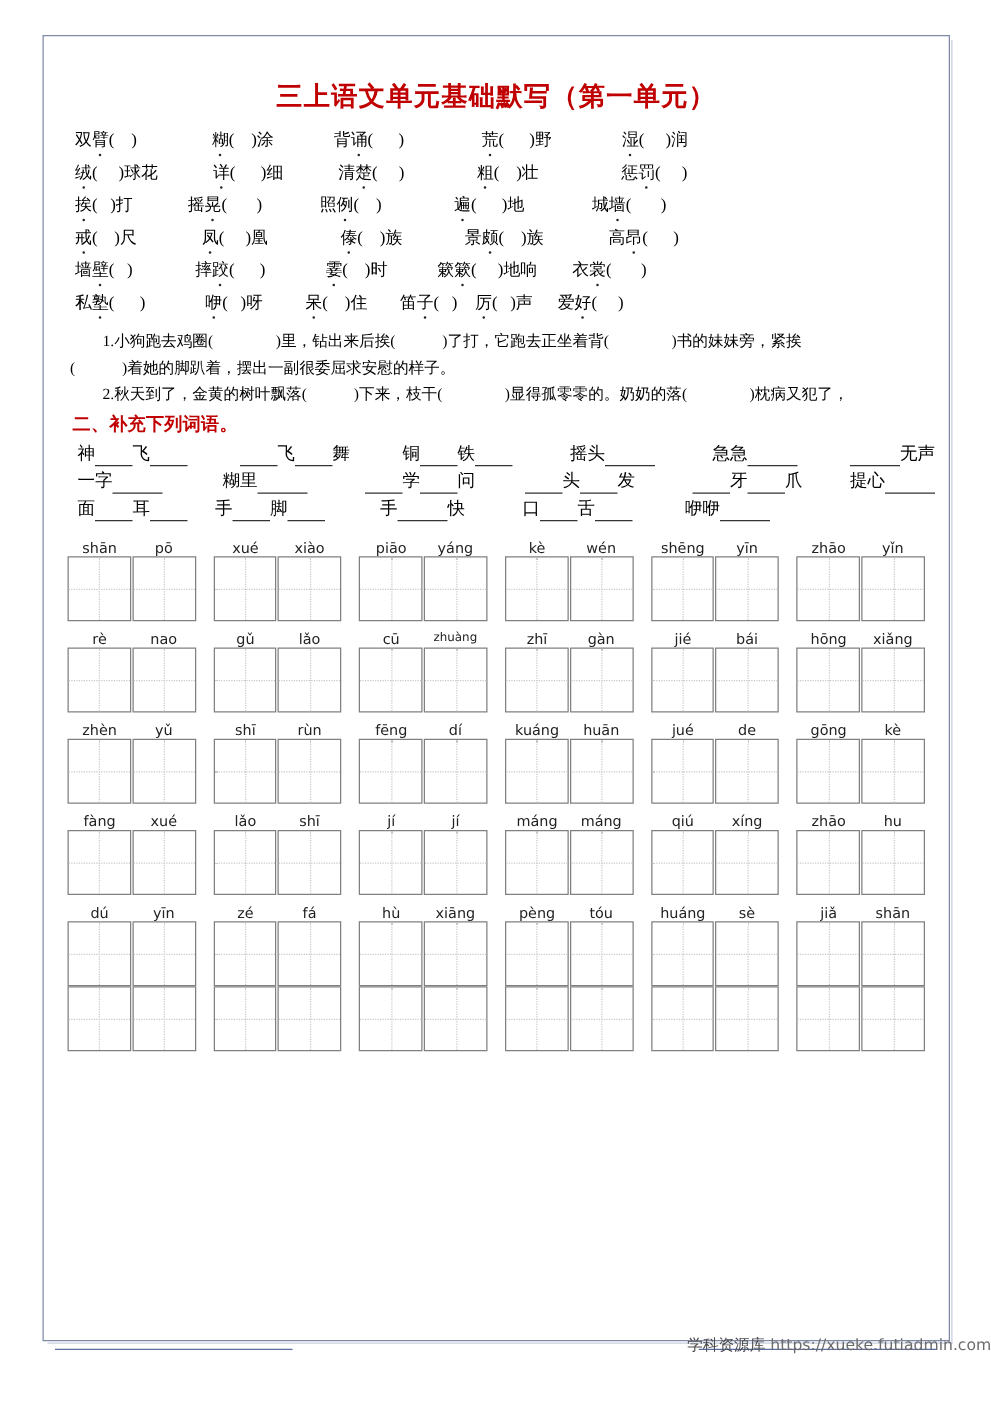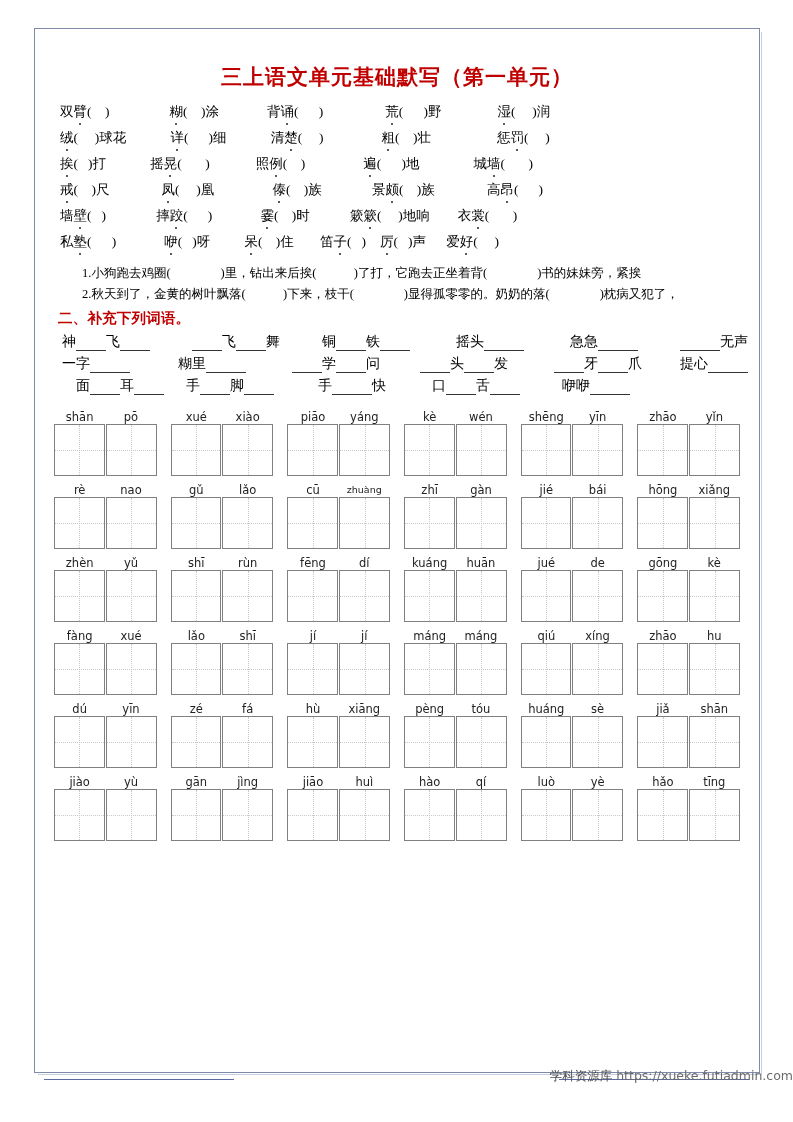--- a/index.html
+++ b/index.html
@@ -348,20 +348,21 @@
         <span class="zy-item" style="margin-left: 20px;">
           <span>爱</span>
           <span class="dotchar">好</span>
           <span class="paren">(&nbsp;&nbsp;&nbsp;&nbsp;&nbsp;)</span>
         </span>
       </div>
     </div>
 
   <div class="sent-block" id="sent-block">
       <div class="sent-p">1.小狗跑去鸡圈(　　　　)里，钻出来后挨(　　　)了打，它跑去正坐着背(　　　　)书的妹妹旁，紧挨</div>
+      <div class="sent-p cont">(　　　)着她的脚趴着，摆出一副很委屈求安慰的样子。</div>
       <div class="sent-p">2.秋天到了，金黄的树叶飘落(　　　)下来，枝干(　　　　)显得孤零零的。奶奶的落(　　　　)枕病又犯了，</div>
     </div>
 
   <div class="sec-head">二、补充下列词语。</div>
   <div class="wc-rows" id="wc-rows">
       <div class="wc-row">
         <span class="wc-item" style="margin-left: 2px;"><span>神</span><span class="u u2">&nbsp;</span><span>飞</span><span class="u u2">&nbsp;</span></span>
         <span class="wc-item" style="margin-left: 42px;"><span class="u u2">&nbsp;</span><span>飞</span><span class="u u2">&nbsp;</span><span>舞</span></span>
         <span class="wc-item" style="margin-left: 42px;"><span>铜</span><span class="u u2">&nbsp;</span><span>铁</span><span class="u u2">&nbsp;</span></span>
         <span class="wc-item" style="margin-left: 46px;"><span>摇头</span><span class="u u3">&nbsp;</span></span>
@@ -370,21 +371,21 @@
       </div>
       <div class="wc-row">
         <span class="wc-item" style="margin-left: 2px;"><span>一字</span><span class="u u3">&nbsp;</span></span>
         <span class="wc-item" style="margin-left: 48px;"><span>糊里</span><span class="u u3">&nbsp;</span></span>
         <span class="wc-item" style="margin-left: 46px;"><span class="u u2">&nbsp;</span><span>学</span><span class="u u2">&nbsp;</span><span>问</span></span>
         <span class="wc-item" style="margin-left: 40px;"><span class="u u2">&nbsp;</span><span>头</span><span class="u u2">&nbsp;</span><span>发</span></span>
         <span class="wc-item" style="margin-left: 46px;"><span class="u u2">&nbsp;</span><span>牙</span><span class="u u2">&nbsp;</span><span>爪</span></span>
         <span class="wc-item" style="margin-left: 38px;"><span>提心</span><span class="u u3">&nbsp;</span></span>
       </div>
       <div class="wc-row">
-        <span class="wc-item" style="margin-left: 16px;"><span>面</span><span class="u u2">&nbsp;</span><span>耳</span><span class="u u2">&nbsp;</span></span>
+        <span class="wc-item" style="margin-left: 2px;"><span>面</span><span class="u u2">&nbsp;</span><span>耳</span><span class="u u2">&nbsp;</span></span>
         <span class="wc-item" style="margin-left: 22px;"><span>手</span><span class="u u2">&nbsp;</span><span>脚</span><span class="u u2">&nbsp;</span></span>
         <span class="wc-item" style="margin-left: 44px;"><span>手</span><span class="u u3">&nbsp;</span><span>快</span></span>
         <span class="wc-item" style="margin-left: 46px;"><span>口</span><span class="u u2">&nbsp;</span><span>舌</span><span class="u u2">&nbsp;</span></span>
         <span class="wc-item" style="margin-left: 42px;"><span>咿咿</span><span class="u u3">&nbsp;</span></span>
       </div>
     </div>
 
   <div class="pin-area" id="pin-area">
       <div class="pin-group">
         <div class="pin-labels">
@@ -580,39 +581,20 @@
           <div class="tzg"></div>
           <div class="pin-gap"></div>
           <div class="tzg"></div>
           <div class="tzg"></div>
           <div class="pin-gap"></div>
           <div class="tzg"></div>
           <div class="tzg"></div>
         </div>
       </div>
       <div class="pin-group">
-        <div class="pin-labels">
-          <div class="pin-cell-label">jiào</div>
-          <div class="pin-cell-label">yù</div>
-          <div class="pin-gap"></div>
-          <div class="pin-cell-label">gān</div>
-          <div class="pin-cell-label">jìng</div>
-          <div class="pin-gap"></div>
-          <div class="pin-cell-label">jiāo</div>
-          <div class="pin-cell-label">huì</div>
-          <div class="pin-gap"></div>
-          <div class="pin-cell-label">hào</div>
-          <div class="pin-cell-label">qí</div>
-          <div class="pin-gap"></div>
-          <div class="pin-cell-label">luò</div>
-          <div class="pin-cell-label">yè</div>
-          <div class="pin-gap"></div>
-          <div class="pin-cell-label">hǎo</div>
-          <div class="pin-cell-label">tīng</div>
-        </div>
         <div class="pin-boxes">
           <div class="tzg"></div>
           <div class="tzg"></div>
           <div class="pin-gap"></div>
           <div class="tzg"></div>
           <div class="tzg"></div>
           <div class="pin-gap"></div>
           <div class="tzg"></div>
           <div class="tzg"></div>
           <div class="pin-gap"></div>

